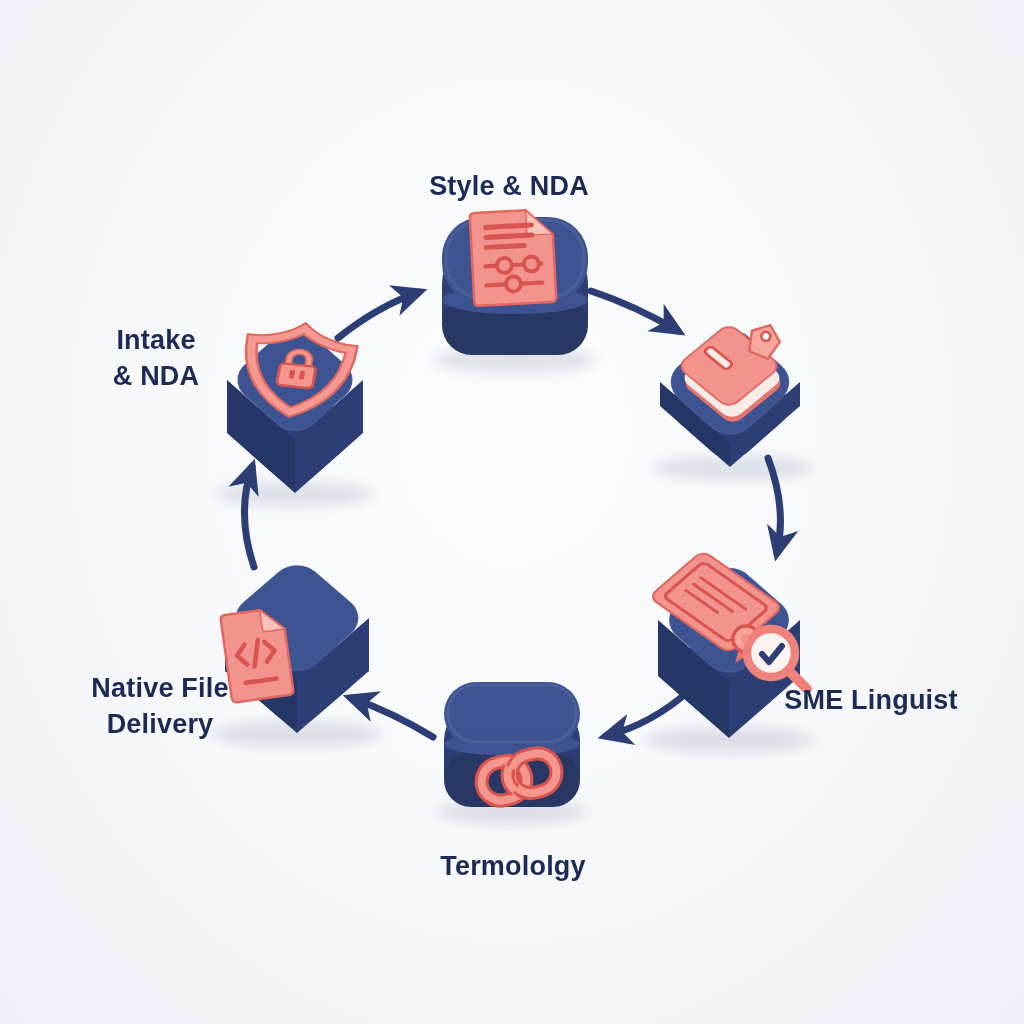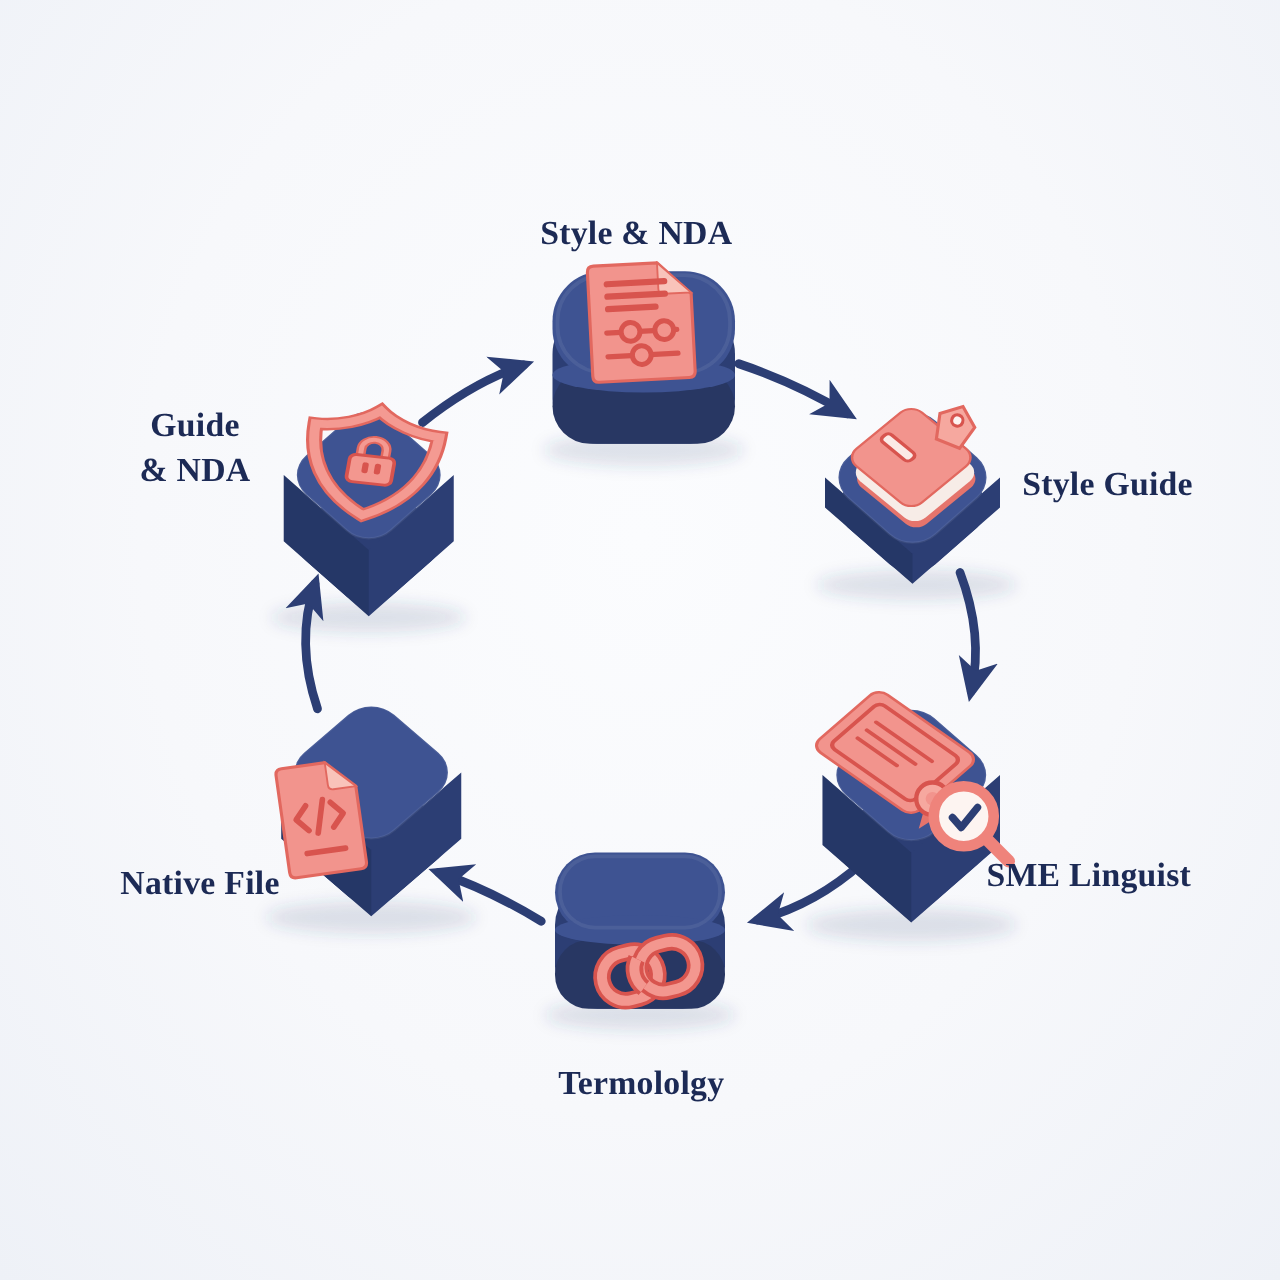--- a/index.html
+++ b/index.html
@@ -5,21 +5,20 @@
   html,body{margin:0;padding:0;}
   body{
     width:1024px;height:1024px;
     font-family:"Liberation Sans", sans-serif;
     background:#f7f8fb;
     overflow:hidden;
   }
   .canvas{
     position:relative;width:1024px;height:1024px;
     background:radial-gradient(ellipse at 50% 42%, #fbfcfe 0%, #f7f8fb 55%, #eef1f7 100%);
-    font-family:Liberation Serif, serif;
   }
   .canvas svg{position:absolute;left:0;top:0;}
   .node-label{
     position:absolute;
     transform:translate(-50%,-50%);
     text-align:center;
     color:#1c2a55;
     font-weight:700;
     font-size:27px;
     line-height:36px;
@@ -188,29 +187,27 @@
       <rect x="-18" y="-9" width="36" height="28" rx="5" fill="#f3978f" stroke="#d8544e" stroke-width="3"></rect>
       <rect x="-7" y="-2" width="5" height="11" rx="2" fill="#d8544e"></rect>
       <rect x="3" y="-2" width="5" height="11" rx="2" fill="#d8544e"></rect>
     </g>
   </g>
 </svg>
 
   <div class="node-label" id="lbl-style-nda">
     <span>Style &amp; NDA</span>
   </div>
-  <div class="node-label" id="lbl-style-guide">
-    <span>Style Guide</span>
-  </div>
   <div class="node-label" id="lbl-sme">
     <span>SME Linguist</span>
   </div>
   <div class="node-label" id="lbl-termology">
     <span>Termololgy</span>
   </div>
   <div class="node-label" id="lbl-native">
     <span>Native File</span>
+    <span>Delivery</span>
   </div>
   <div class="node-label" id="lbl-intake">
-    <span>Guide</span>
+    <span>Intake</span>
     <span>&amp; NDA</span>
   </div>
 </div>
 
 </body></html>

